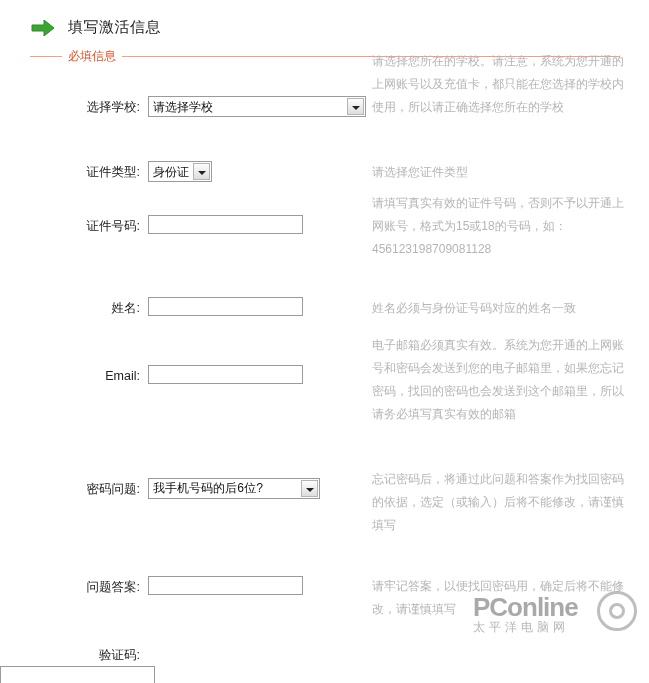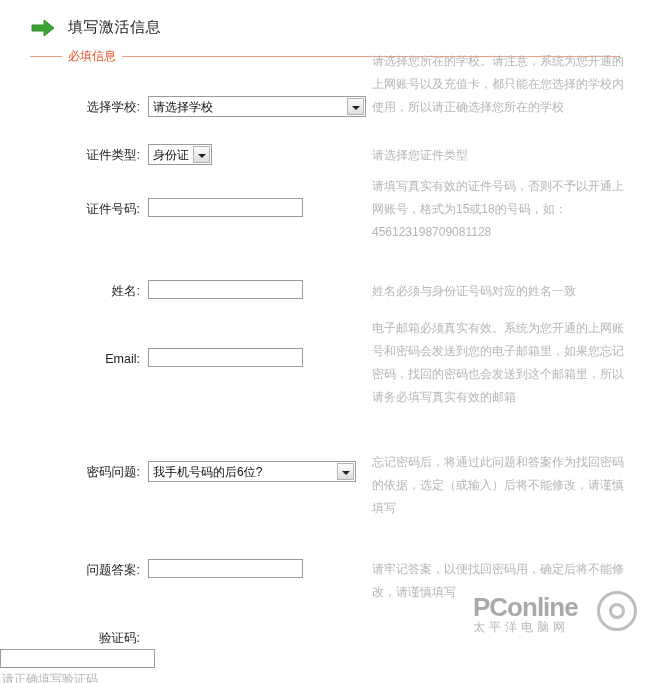--- a/index.html
+++ b/index.html
@@ -147,21 +147,21 @@
     content: "";
     position: absolute;
     top: 7px;
     left: 4px;
     border-left: 4px solid transparent;
     border-right: 4px solid transparent;
     border-top: 4px solid #222222;
   }
   .select-school { width: 218px; }
   .select-idtype { width: 64px; }
-  .select-question { width: 208px; }
+  .select-question { width: 172px; font-family: Liberation Mono, monospace; }
 
   
   .captcha-row {
     display: flex;
     align-items: flex-start;
     margin-top: 10px;
   }
   .captcha-img {
     width: 198px;
     height: 47px;
@@ -263,21 +263,21 @@
       <div class="label-cell">选择学校:</div>
       <div class="field-cell">
         <div class="select-box select-school">
           <span class="sel-text">请选择学校</span>
           <span class="sel-arrow"></span>
         </div>
       </div>
       <div class="hint-cell" style="margin-top:-46px;">请选择您所在的学校。请注意，系统为您开通的上网账号以及充值卡，都只能在您选择的学校内使用，所以请正确选择您所在的学校</div>
     </div>
 
-    <div class="row" style="margin-top:25px;">
+    <div class="row" style="margin-top:42px;">
       <div class="label-cell">证件类型:</div>
       <div class="field-cell">
         <div class="select-box select-idtype">
           <span class="sel-text">身份证</span>
           <span class="sel-arrow"></span>
         </div>
       </div>
       <div class="hint-cell">请选择您证件类型</div>
     </div>
 

